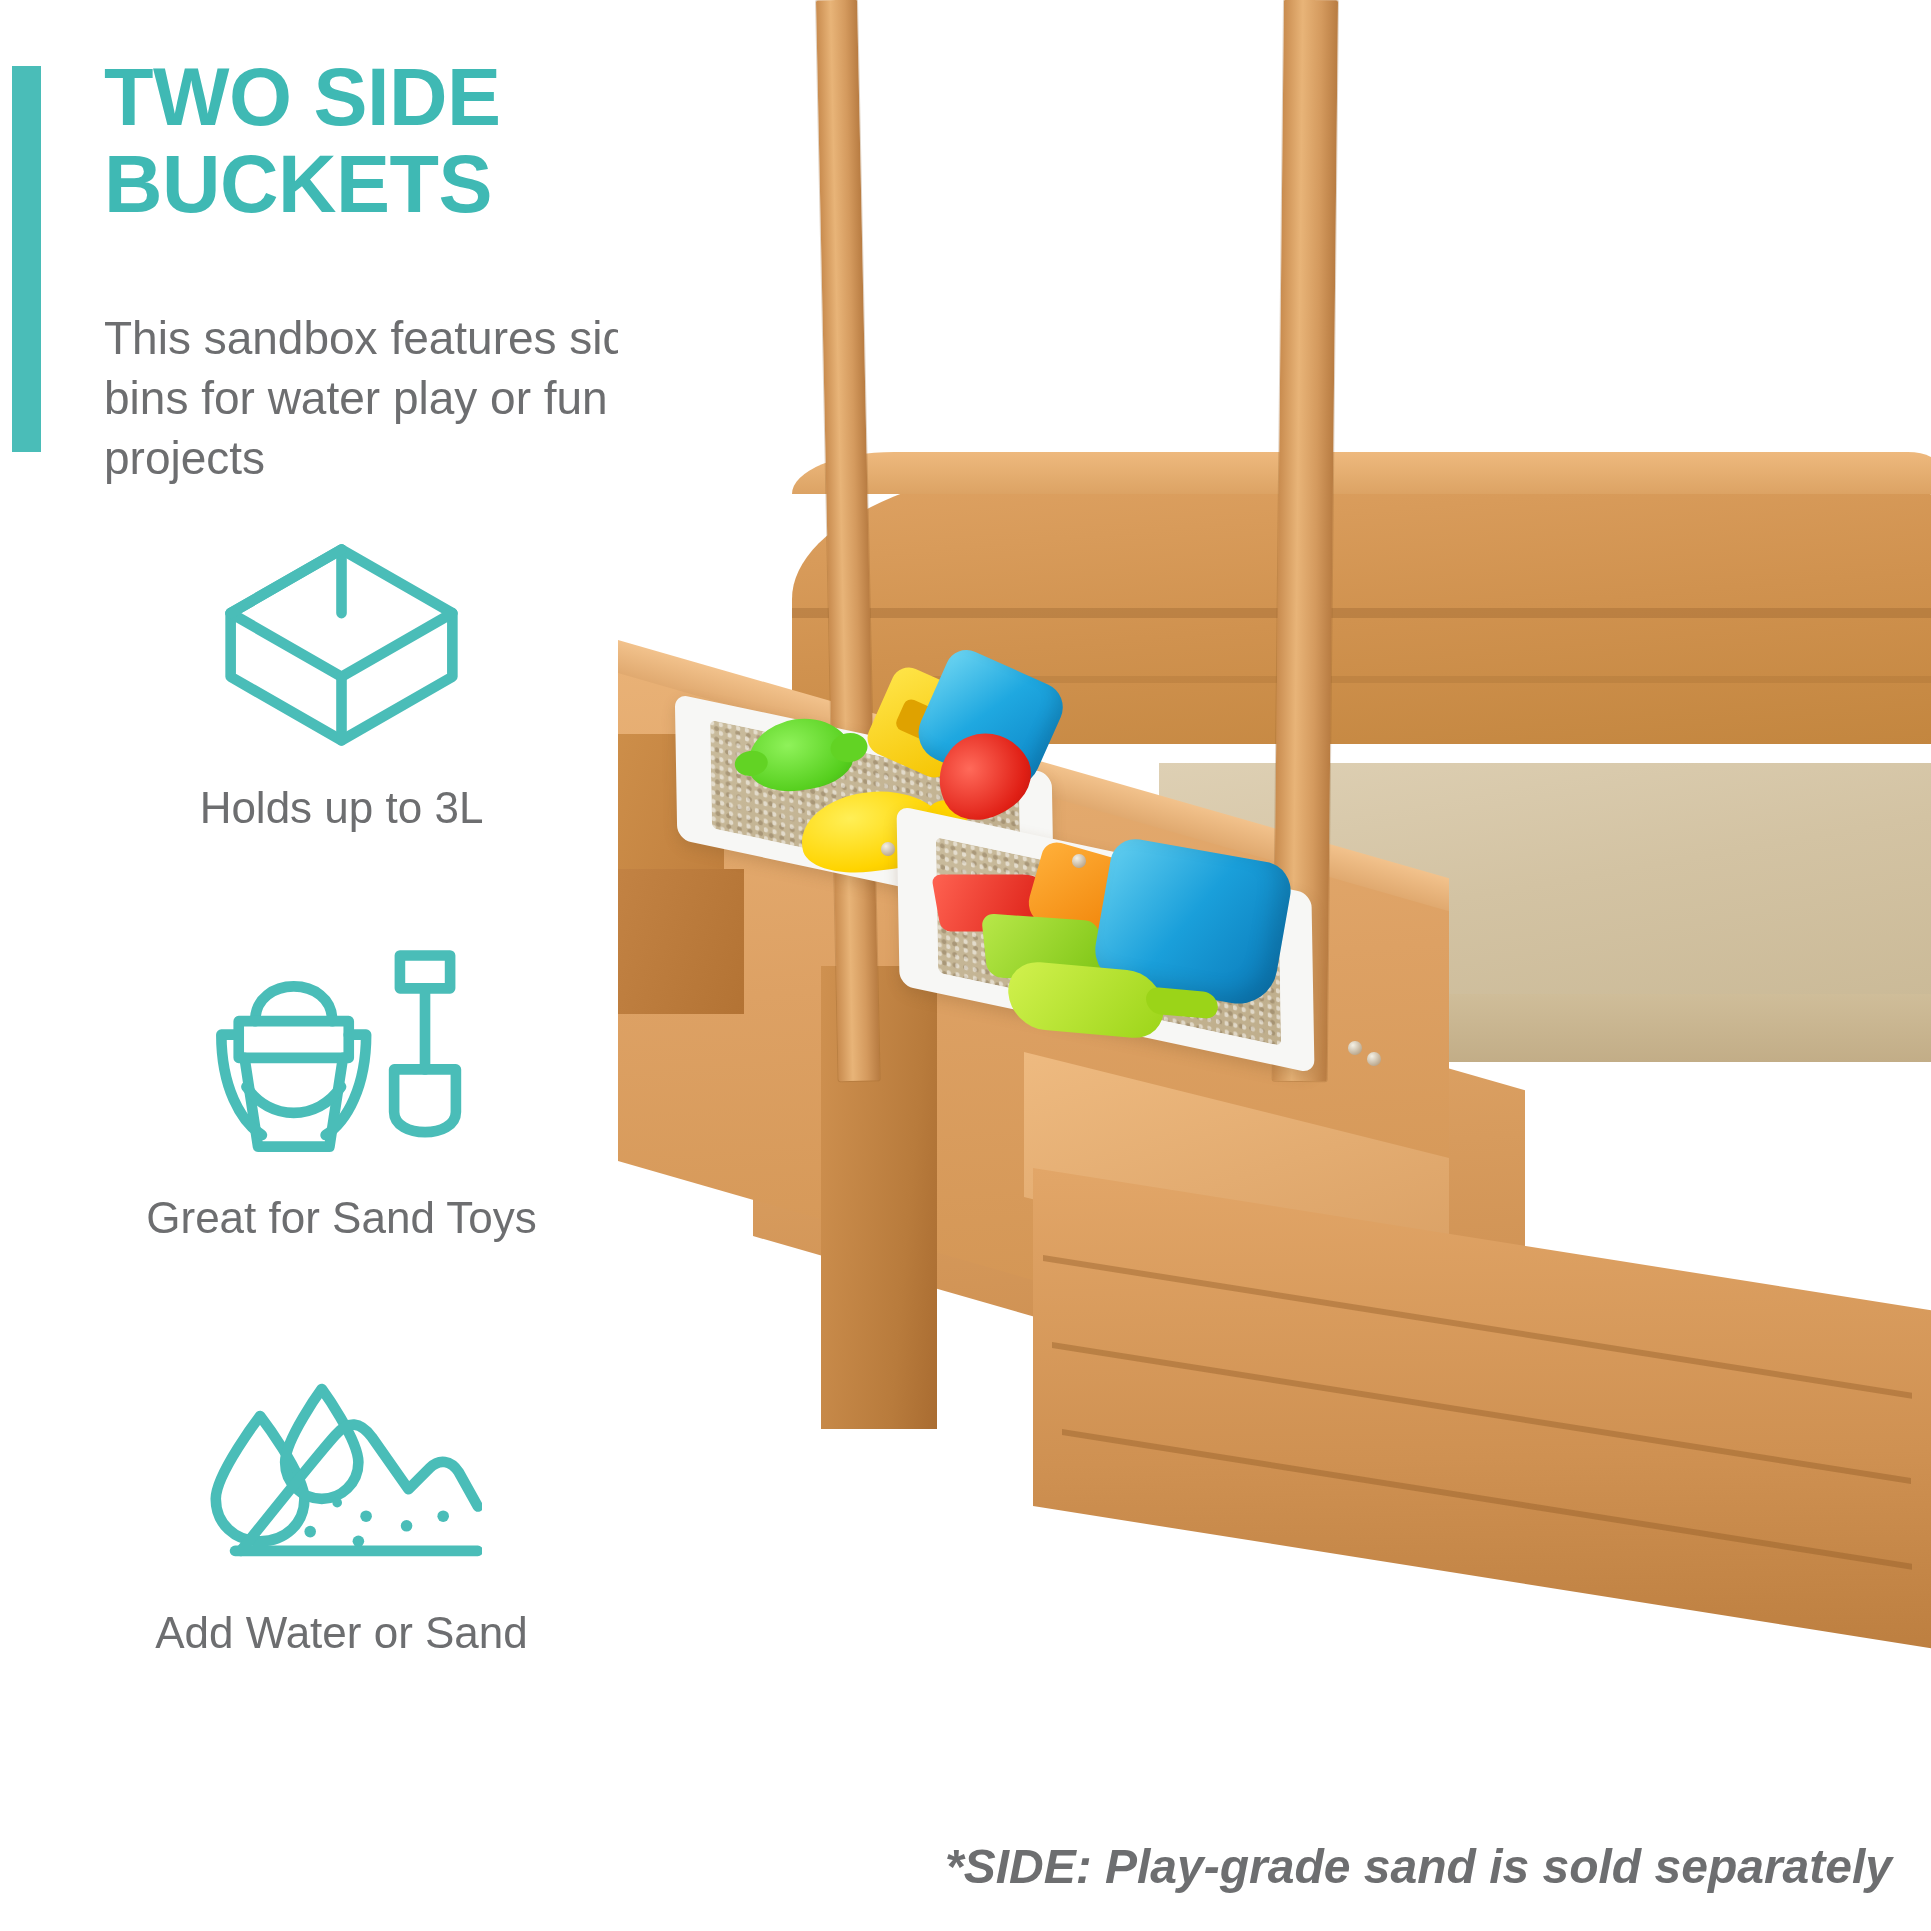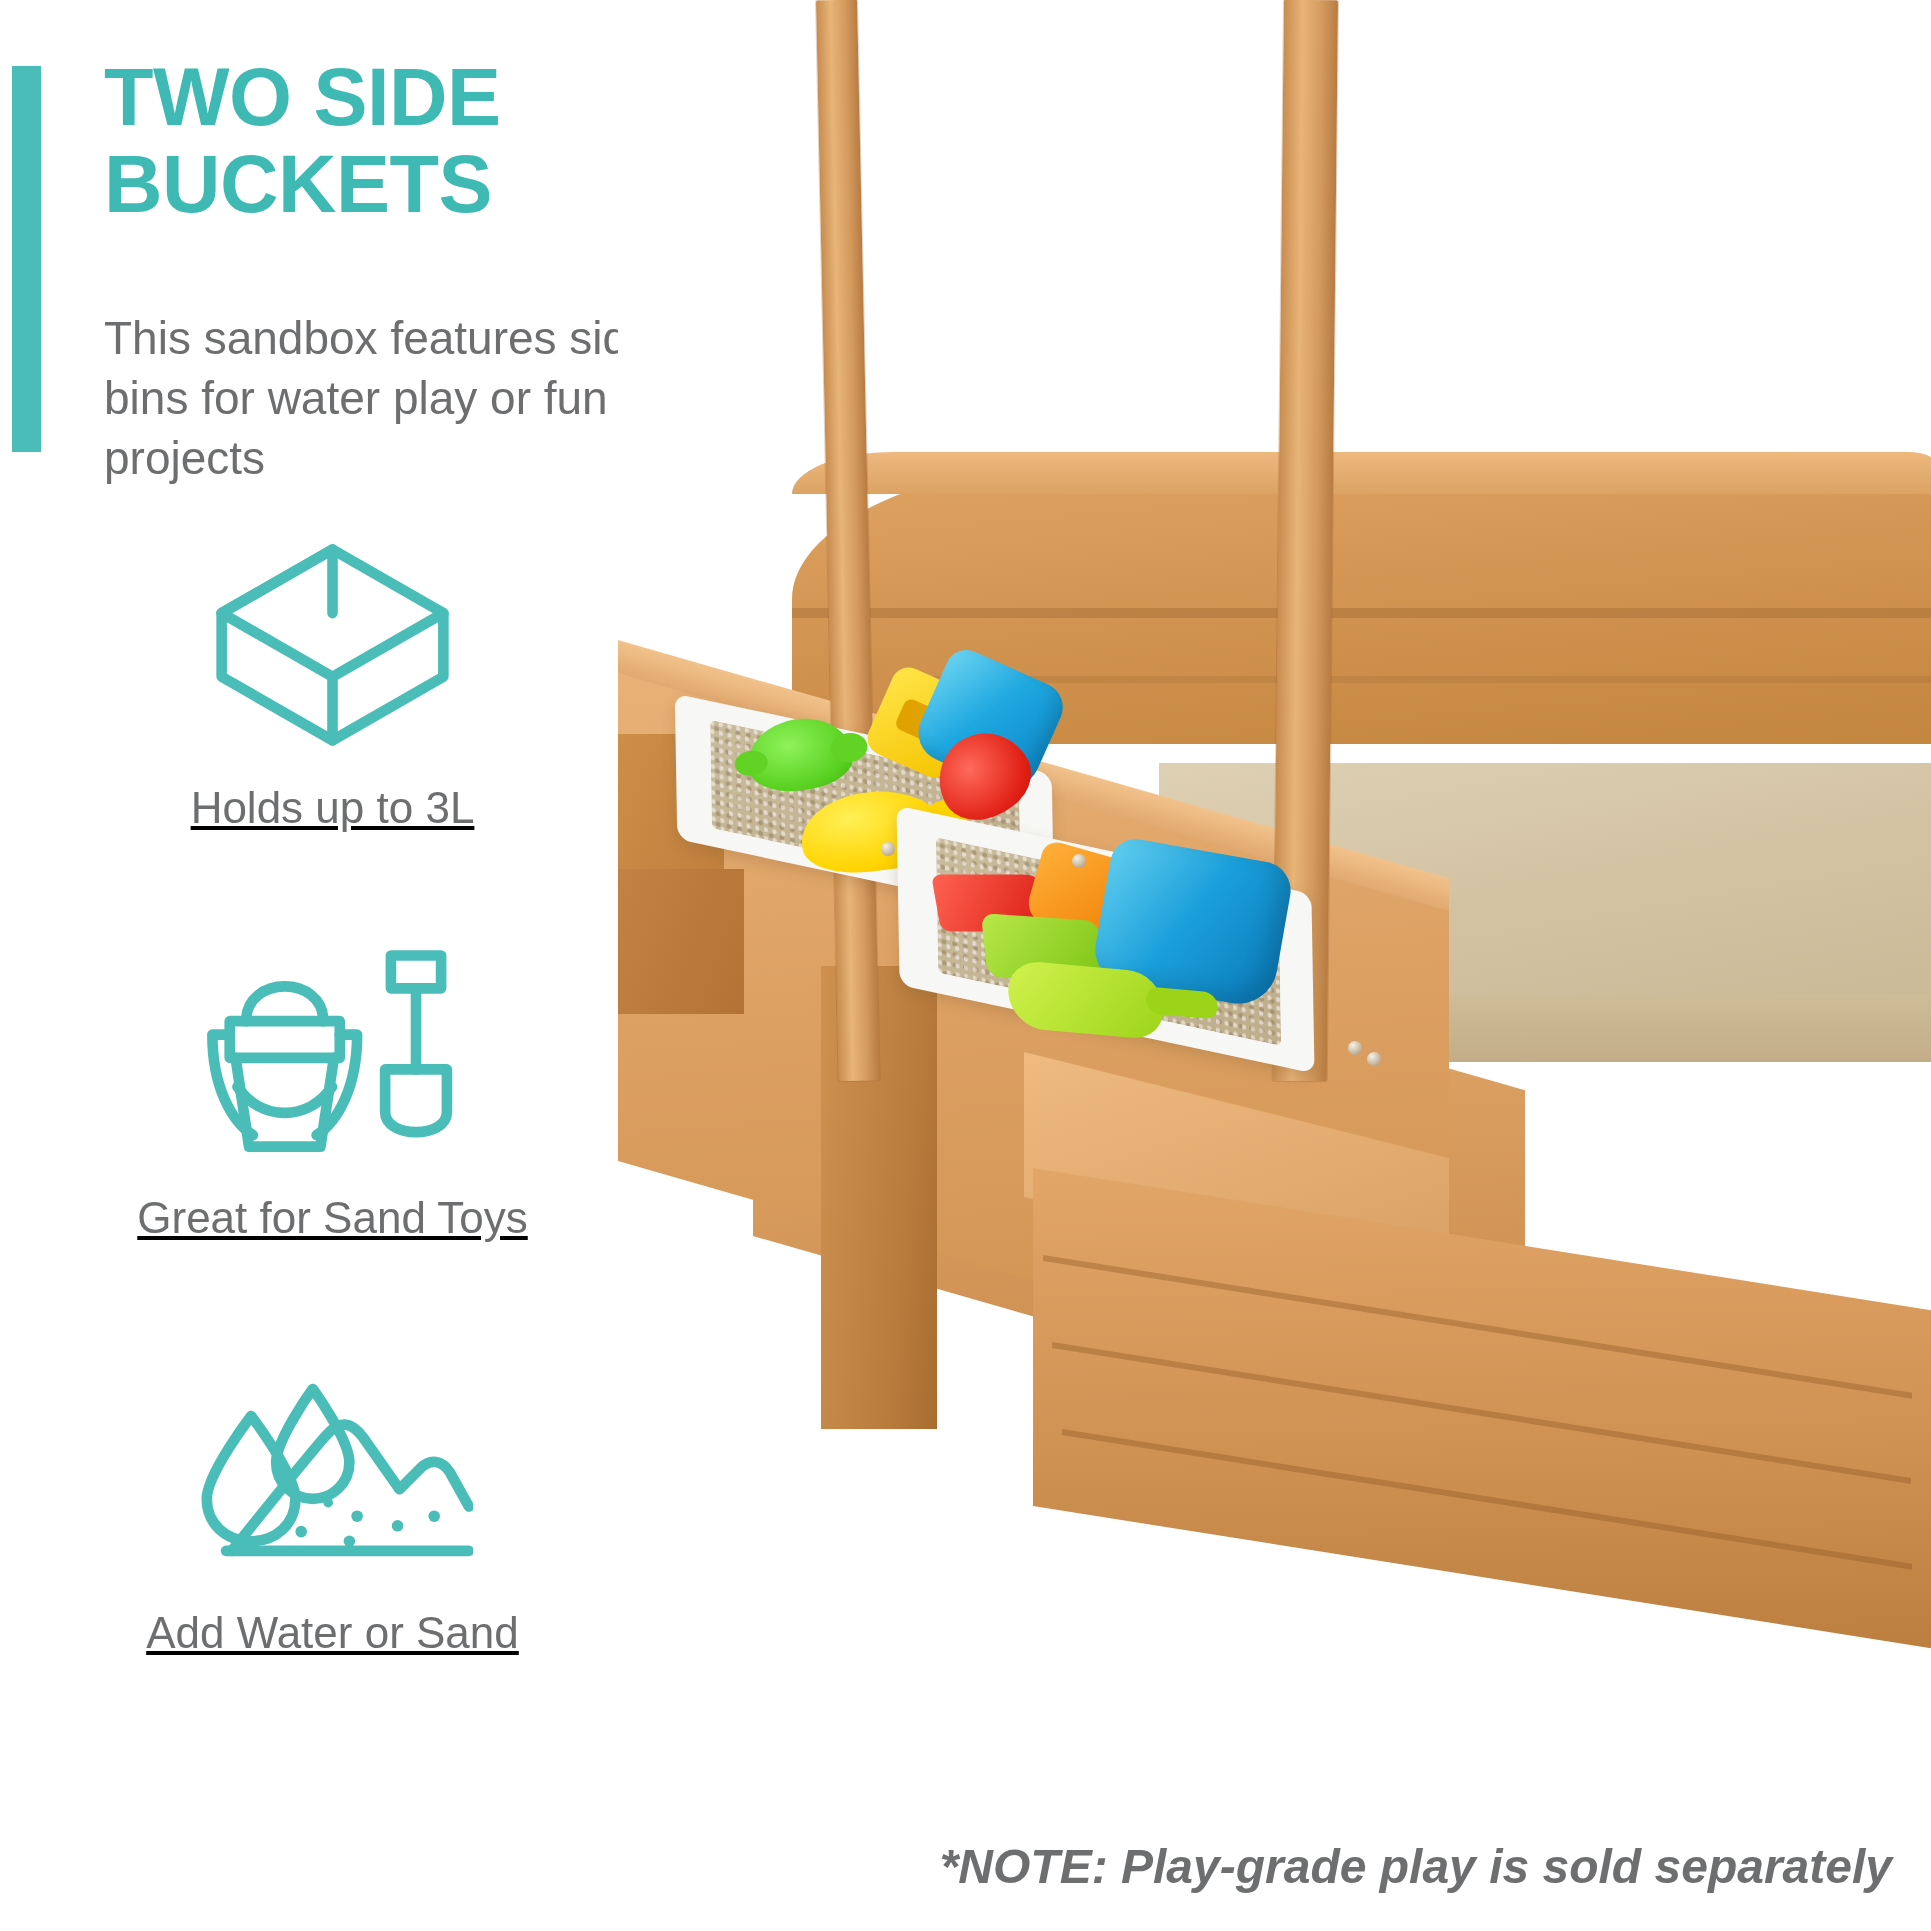--- a/index.html
+++ b/index.html
@@ -42,24 +42,23 @@
     width:599px;
     color:#6d6e70;
     font-size:46px;
     font-weight:300;
     line-height:1.30;
   }
 
   
   .feature {
     position:absolute;
-    left:43px;
+    left:52px;
     width:579px;
     text-align:center;
-    text-decoration:underline;
   }
   .feature-icon {
     height:251px;
     display:flex;
     align-items:center;
     justify-content:center;
   }
   .feature-label {
     color:#6d6e70;
     font-size:44px;
@@ -460,14 +459,14 @@
     <div class="toy" id="toy-blue-bucket2"></div>
     <div class="toy" id="toy-green-sifter"></div>
 
     <div class="screw" style="left:263px; top:842px;"></div>
     <div class="screw" style="left:454px; top:854px;"></div>
     <div class="screw" style="left:730px; top:1041px;"></div>
     <div class="screw" style="left:749px; top:1052px;"></div>
   </div>
 </div>
 
-<div id="footer-note">*NOTE: Play-grade play is sold separately</div>
+<div id="footer-note">*SIDE: Play-grade sand is sold separately</div>
 
 
 </body></html>

